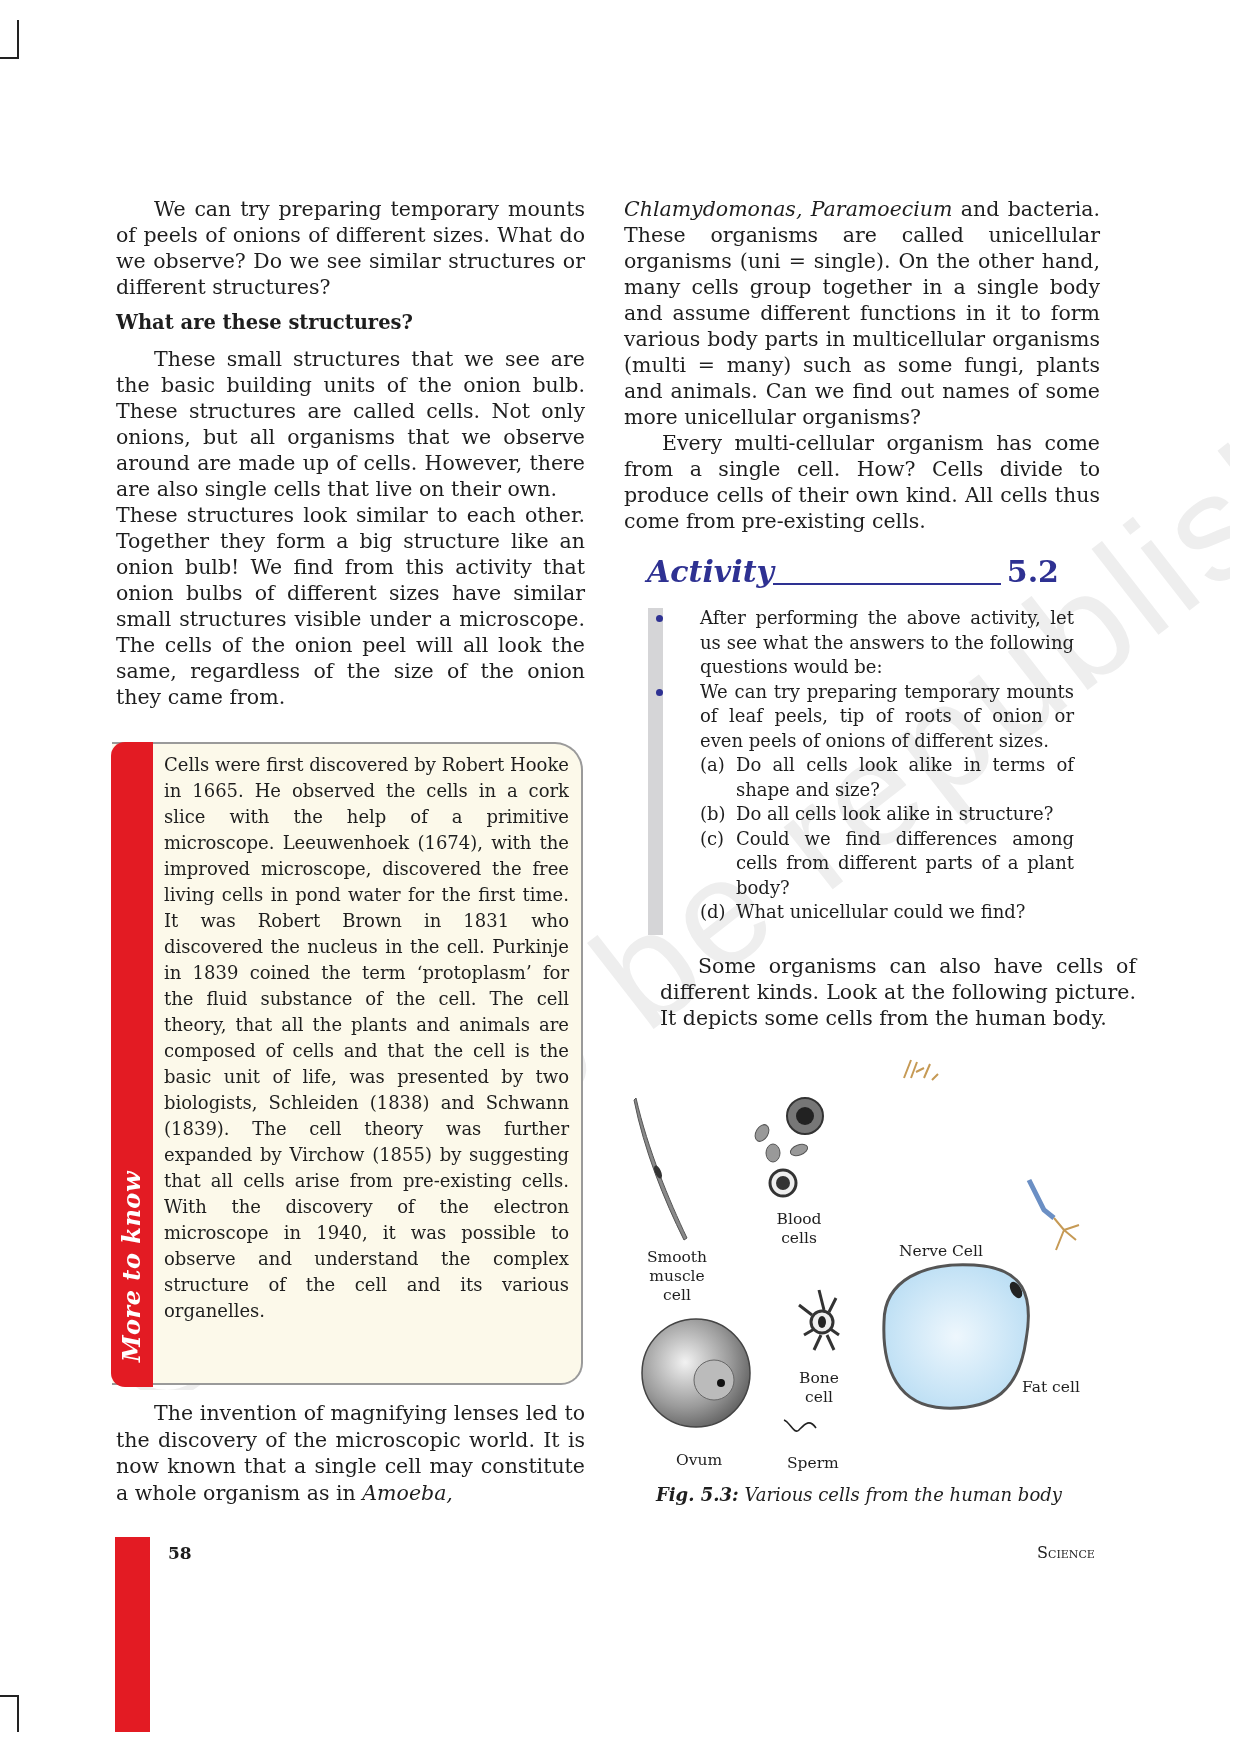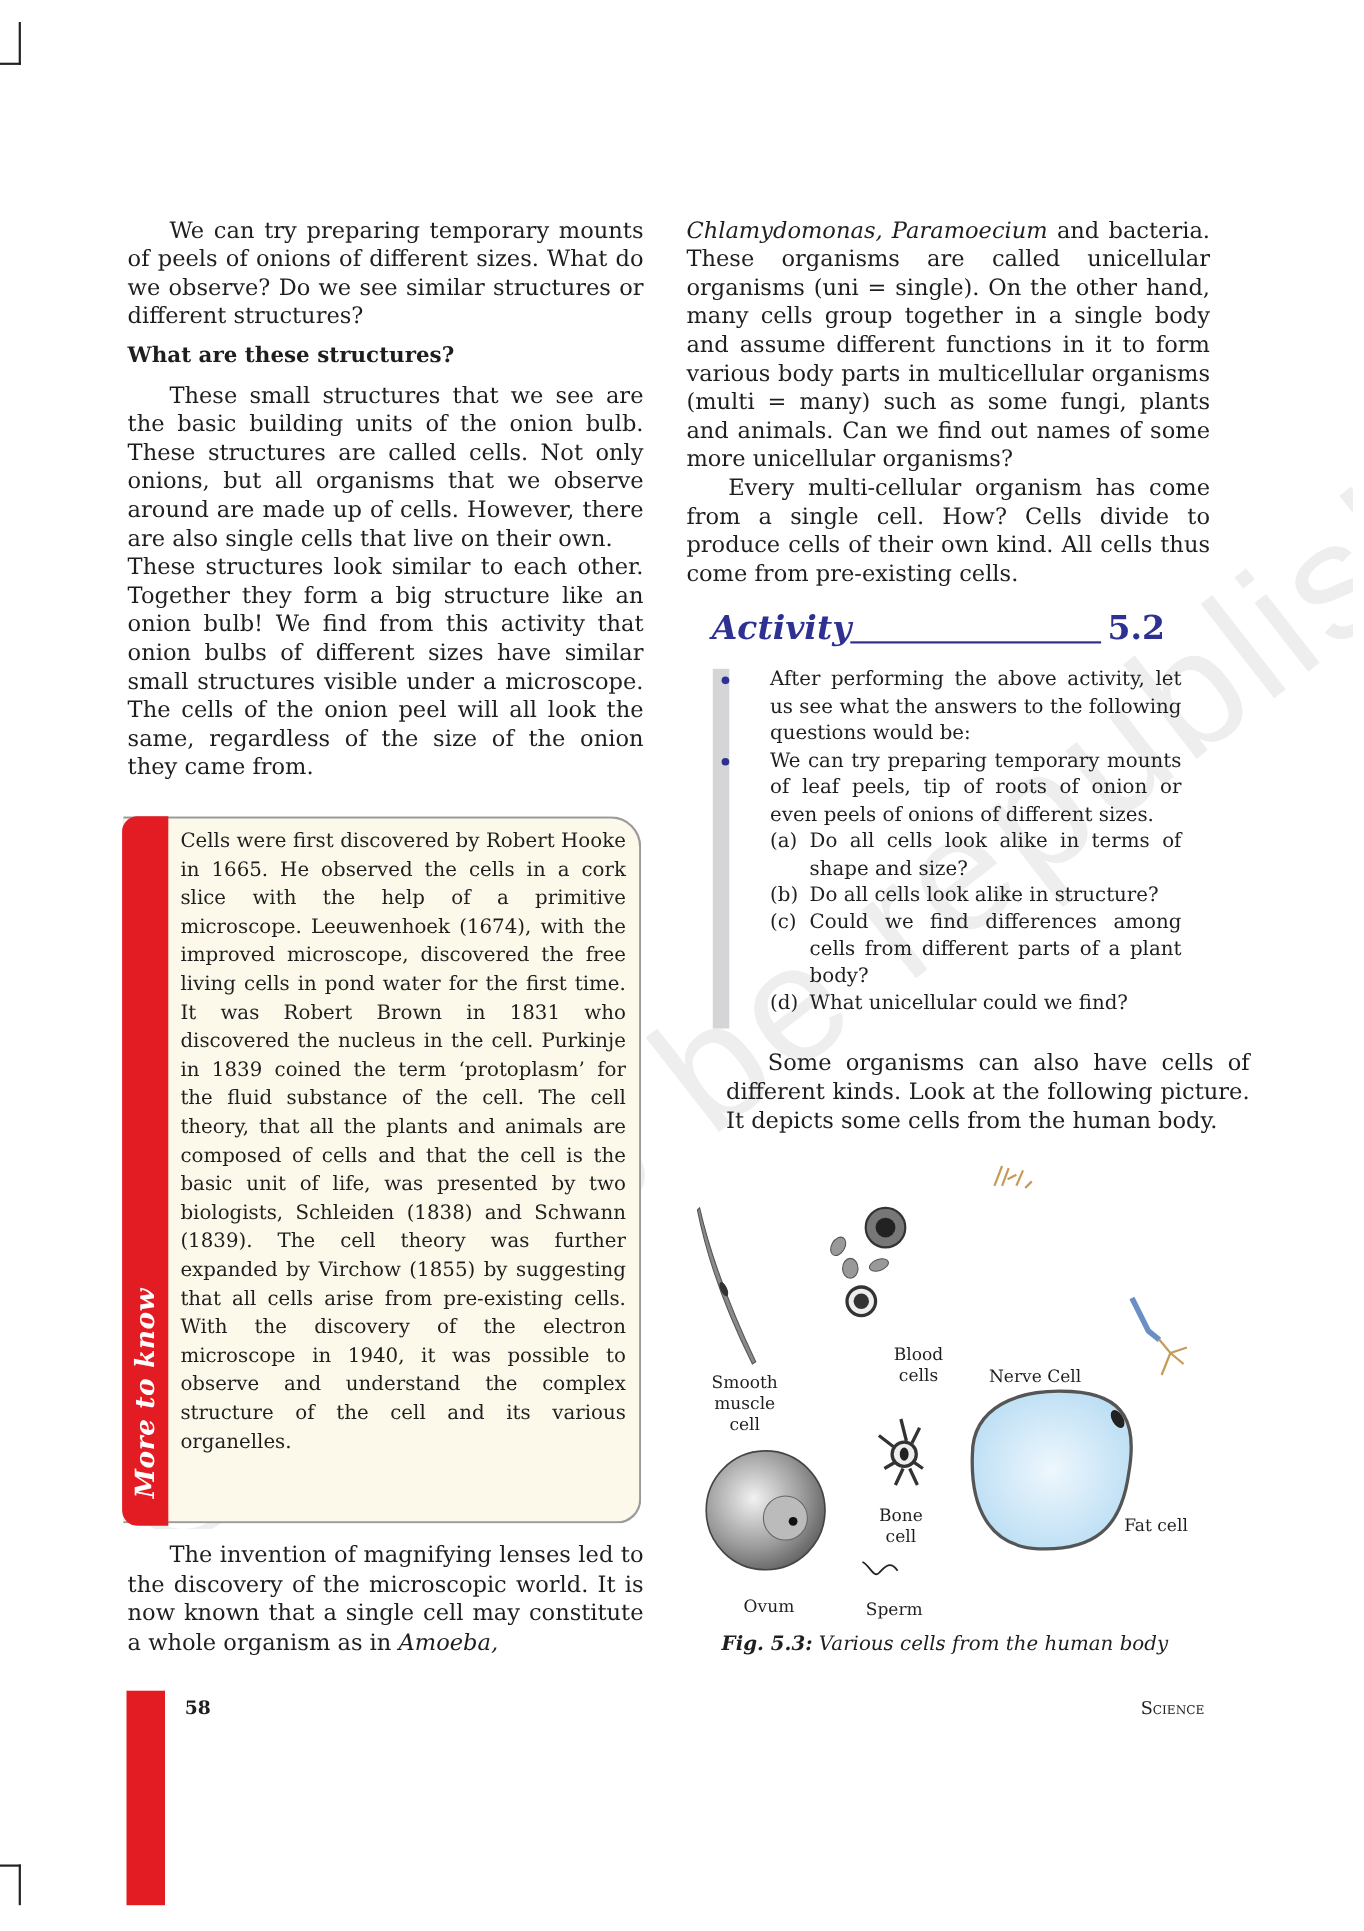--- a/index.html
+++ b/index.html
@@ -148,21 +148,21 @@
     </g>
 
     <path d="M160 370 C 166 372, 170 385, 175 380 S 185 368, 192 378" stroke="#222" stroke-width="1.6" fill="none"></path>
 
     <g>
       <path d="M260 272 C 260 230, 300 212, 350 215 C 400 218, 410 245, 402 290 C 395 340, 370 360, 320 358 C 275 356, 258 320, 260 272 Z" fill="url(#fatG)" stroke="#555" stroke-width="3"></path>
       <ellipse cx="392" cy="240" rx="5" ry="9" fill="#222" transform="rotate(-30 392 240)"></ellipse>
     </g>
   </svg>
   <div class="fig-label" style="left:18px;top:198px;width:70px;white-space:normal;">Smooth muscle cell</div>
-  <div class="fig-label" style="left:150px;top:172px;width:50px;white-space:normal;margin-left:36px;">Blood cells</div>
+  <div class="fig-label" style="left:150px;top:160px;width:50px;white-space:normal;">Blood cells</div>
   <div class="fig-label" style="left:275px;top:192px;">Nerve Cell</div>
   <div class="fig-label" style="left:170px;top:319px;width:50px;white-space:normal;">Bone cell</div>
   <div class="fig-label" style="left:398px;top:328px;">Fat cell</div>
   <div class="fig-label" style="left:52px;top:401px;">Ovum</div>
   <div class="fig-label" style="left:163px;top:404px;">Sperm</div>
 </div>
 <div class="fig-caption"><b>Fig. 5.3:</b><span> Various cells from the human body</span></div>
 
 <div class="footer-bar"></div>
 <div class="page-num">58</div>

